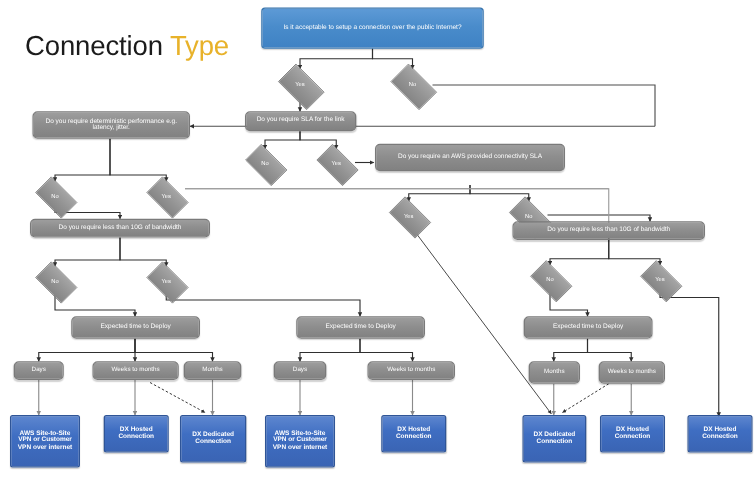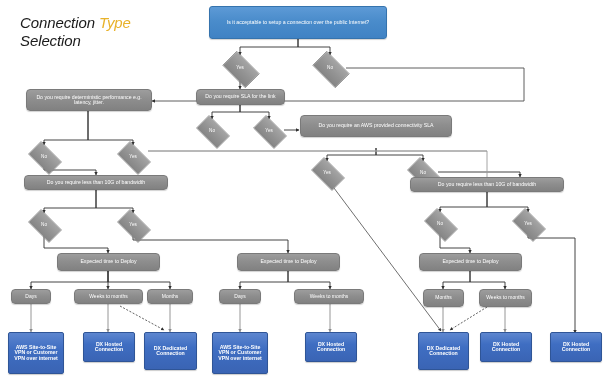--- a/index.html
+++ b/index.html
@@ -76,27 +76,26 @@
     background: linear-gradient(180deg, #5d9ad6 0%, #4a8ccb 45%, #3f82c4 100%);
     border: 1px solid #3573ad;
     border-radius: 3px;
     font-size: 5.2px;
     padding: 2px 6px;
     box-shadow: 0 1px 1px rgba(0,0,0,.18);
   }
   #title {
     position: absolute;
     left: 20px;
-    top: 14px;
-    font-size: 15px;
+    top: 24px;
+    font-size: 22px;
     line-height: 1.22;
     color: #1b1b1b;
     z-index: 4;
     letter-spacing: -0.1px;
-    font-style: italic;
   }
   #title .accent { color: #e8b22a; }
 </style>
 </head>
 <body>
 
 <div id="canvas">
 
   <svg id="edges" viewBox="0 0 604 384">
     <defs>
@@ -178,21 +177,20 @@
     <g stroke="#4a4a4a" stroke-width="0.8" fill="none">
 
       <path d="M322,172 L441,331" marker-end="url(#ah)"></path>
     </g>
   </svg>
 
   <div id="title">
     <div>
       <span>Connection </span><span class="accent">Type</span>
     </div>
-    <div>Selection</div>
   </div>
 
   <div class="node topbox" style="left:209px;top:6px;width:178px;height:33px;">Is it acceptable to setup a connection over the public Internet?</div>
 
   <div class="node diamond" style="left:218px;top:55px;width:44px;height:27px;">
     <span class="dshape"></span>
     <span class="dlabel">Yes</span>
   </div>
   <div class="node diamond" style="left:308px;top:55px;width:44px;height:27px;">
     <span class="dshape"></span>

